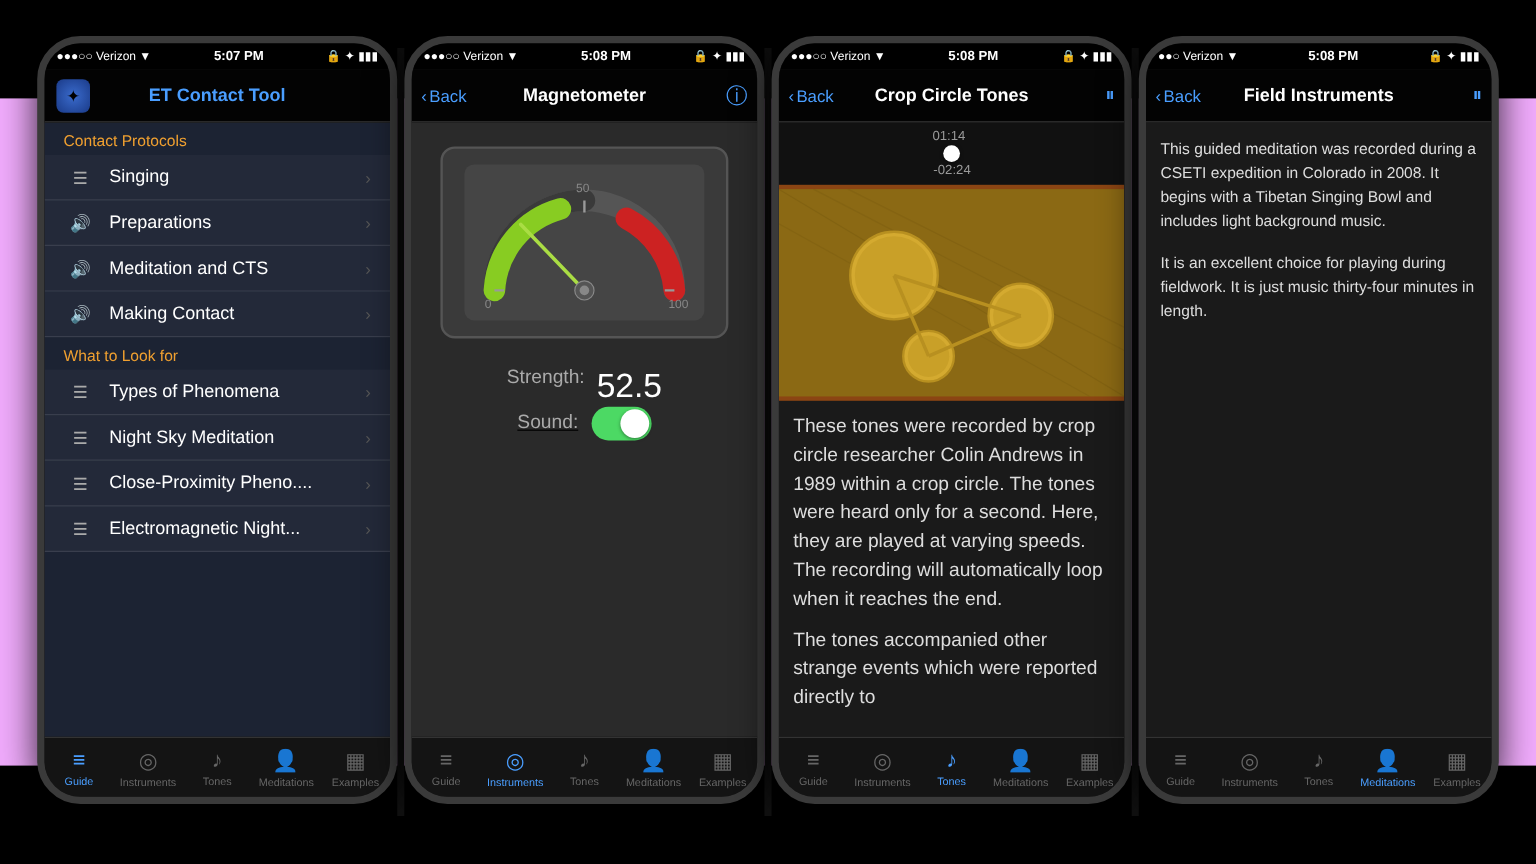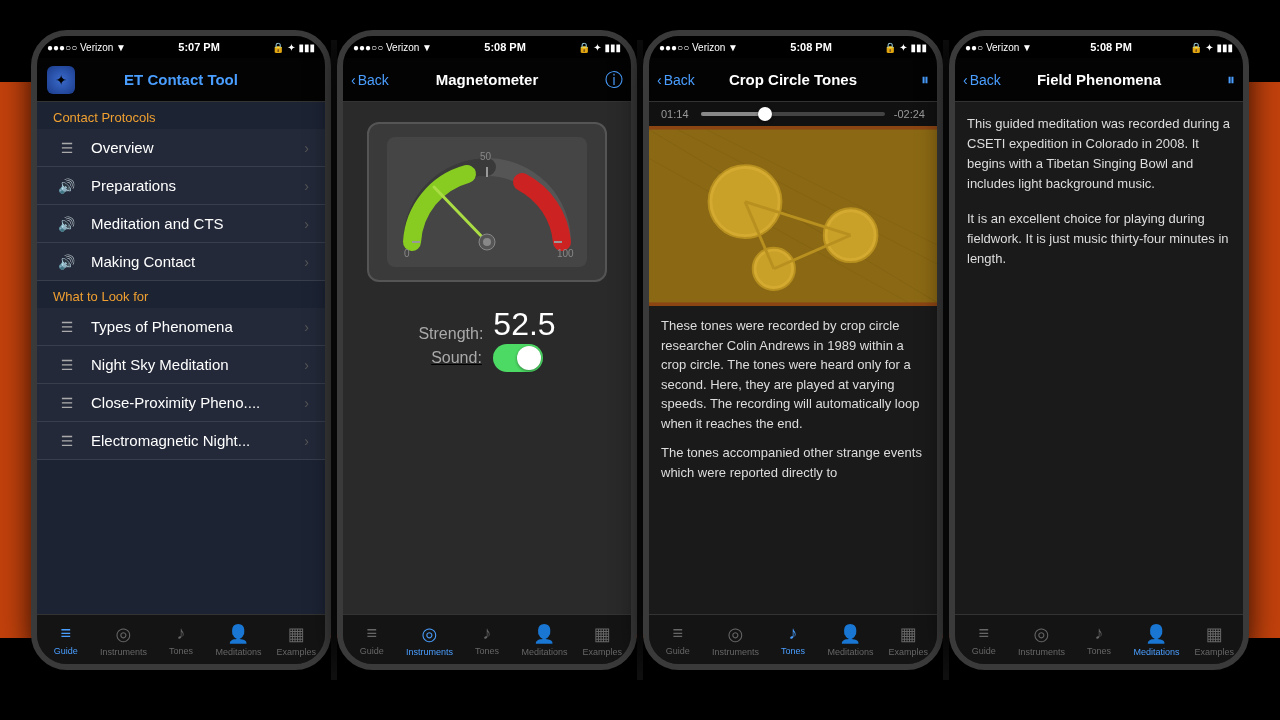--- a/index.html
+++ b/index.html
@@ -10,21 +10,21 @@
       display: flex;
       align-items: center;
       justify-content: center;
       overflow: hidden;
       font-family: -apple-system, 'Helvetica Neue', Helvetica, Arial, sans-serif;
     }
 
     .screen-container {
       width: 1280px;
       height: 556px;
-      background: #c2410c;
+      background: #f0abfc;
       display: flex;
       align-items: center;
       justify-content: center;
       gap: 0;
     }
 
     
     .phone-wrap {
       position: relative;
       height: 660px;
@@ -194,33 +194,33 @@
       justify-content: center;
     }
 
     .gauge-svg {
       width: 190px;
       height: 120px;
     }
 
     .strength-row {
       display: flex;
-      align-items: flex-end;
+      align-items: flex-start;
       margin-top: 24px;
       gap: 10px;
     }
 
     .strength-label {
       color: #aaa;
       font-size: 16px;
     }
 
     .strength-value {
       color: #fff;
-      font-size: 32px;
+      font-size: 28px;
       font-weight: 300;
     }
 
     .sound-row {
       display: flex;
       align-items: center;
       margin-top: 1px;
       gap: 11px;
       text-decoration: underline;
     }
@@ -258,20 +258,21 @@
       flex-direction: column;
       overflow: hidden;
     }
 
     .audio-progress {
       display: flex;
       align-items: center;
       padding: 6px 12px;
       gap: 8px;
       background: #111;
+      flex-direction: column;
     }
 
     .time-label {
       color: #999;
       font-size: 11px;
       min-width: 32px;
     }
 
     .progress-track {
       flex: 1;
@@ -313,21 +314,21 @@
     }
 
     .crop-text {
       padding: 10px 12px;
       flex: 1;
       overflow: hidden;
     }
 
     .crop-text p {
       color: #ddd;
-      font-size: 13px;
+      font-size: 16px;
       line-height: 1.5;
       margin-bottom: 10px;
     }
 
     
     .screen4-content {
       background: #1a1a1a;
       flex: 1;
       display: flex;
       flex-direction: column;
@@ -419,21 +420,21 @@
       <div class="nav-bar">
         <div class="app-icon-nav">✦</div>
         <span class="nav-title blue">ET Contact Tool</span>
       </div>
 
       <div class="screen1-content content">
         <div class="section-header">Contact Protocols</div>
 
         <div class="menu-item">
           <span class="icon">☰</span>
-          <span class="label">Overview</span>
+          <span class="label">Singing</span>
           <span class="chevron">›</span>
         </div>
 
         <div class="menu-item">
           <span class="icon">🔊</span>
           <span class="label">Preparations</span>
           <span class="chevron">›</span>
         </div>
 
         <div class="menu-item">
@@ -683,21 +684,21 @@
         <span class="status-left">●●○ Verizon ▼</span>
         <span class="status-center">5:08 PM</span>
         <span class="status-right">🔒 ✦ ▮▮▮</span>
       </div>
 
       <div class="nav-bar">
         <div class="nav-back">
           <span>‹</span>
           <span>Back</span>
         </div>
-        <span class="nav-title">Field Phenomena</span>
+        <span class="nav-title">Field Instruments</span>
         <div class="nav-icon-right pause">⏸</div>
       </div>
 
       <div class="screen4-content content">
 
 
         <div class="med-text">
           <p>This guided meditation was recorded during a CSETI expedition in Colorado in 2008. It begins with a Tibetan Singing Bowl and includes light background music.</p>
           <p>It is an excellent choice for playing during fieldwork. It is just music thirty-four minutes in length.</p>
         </div>

